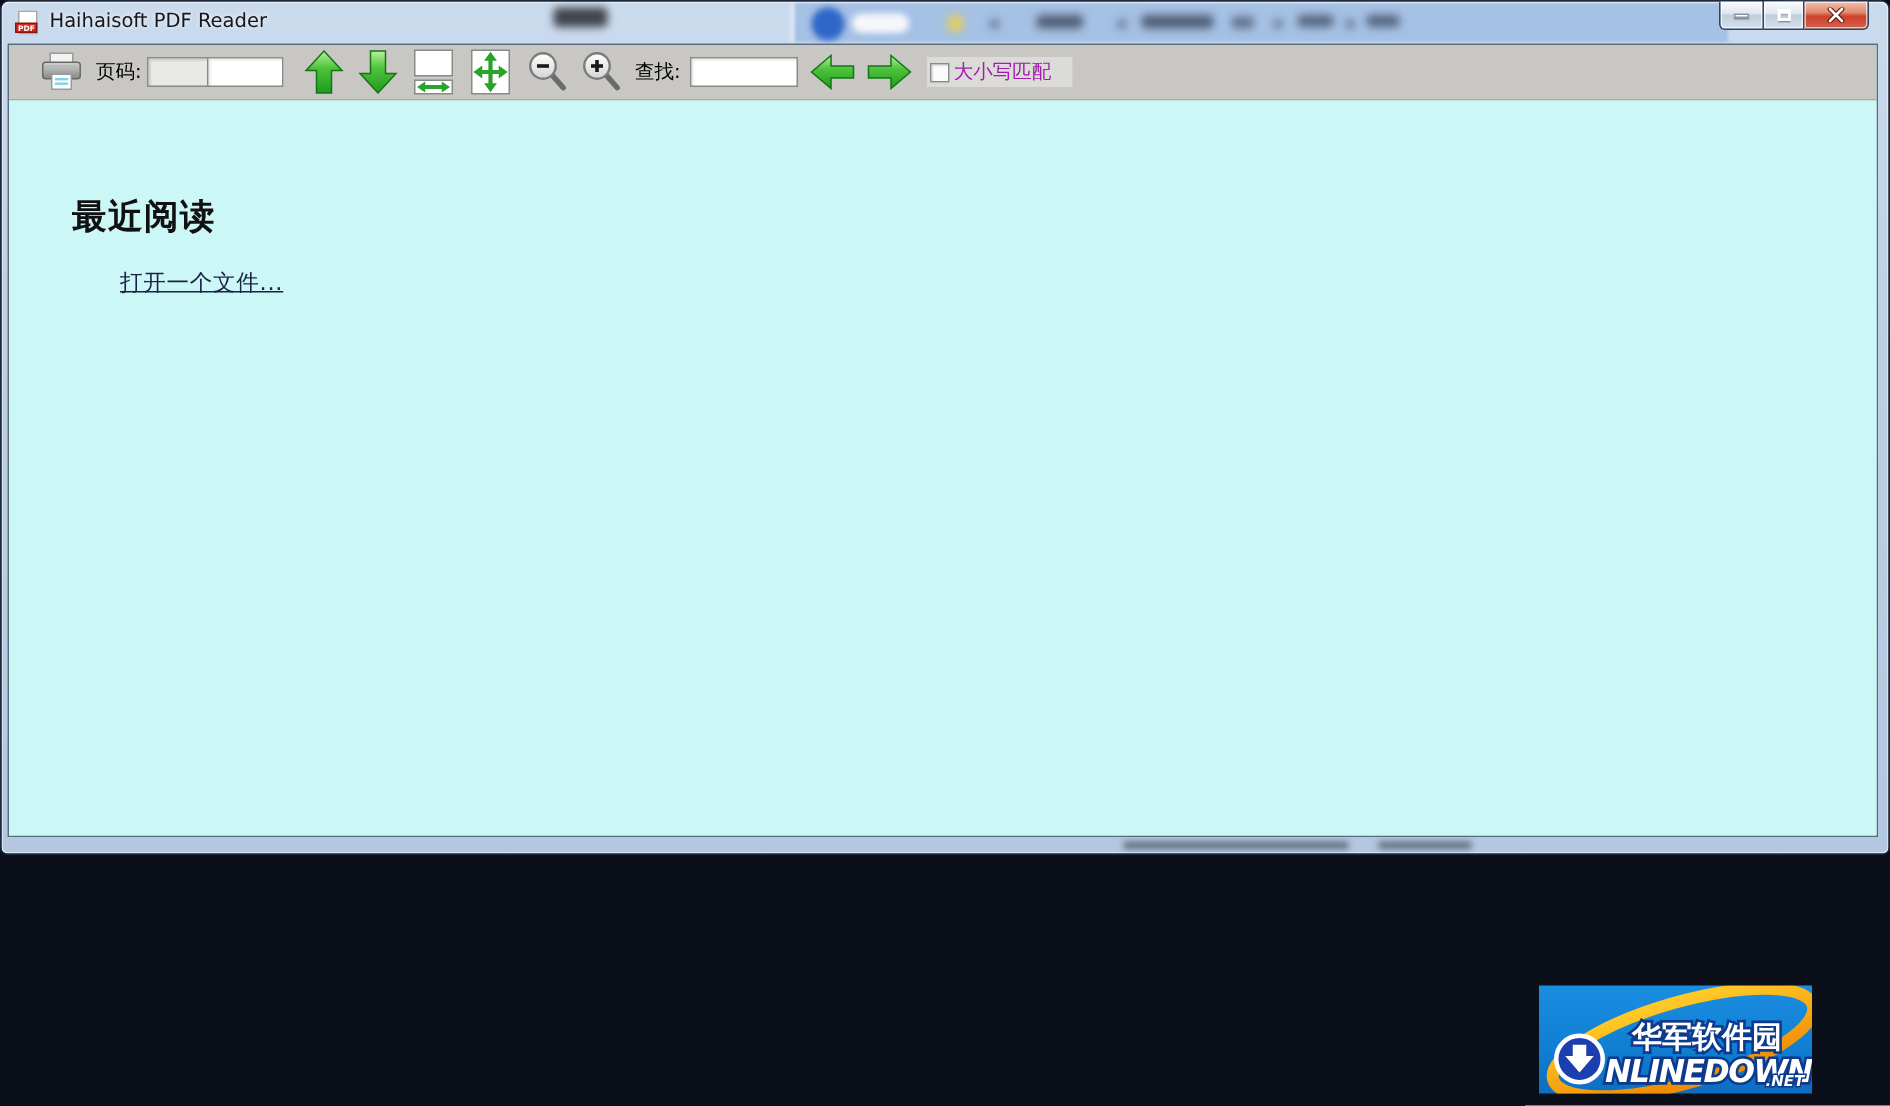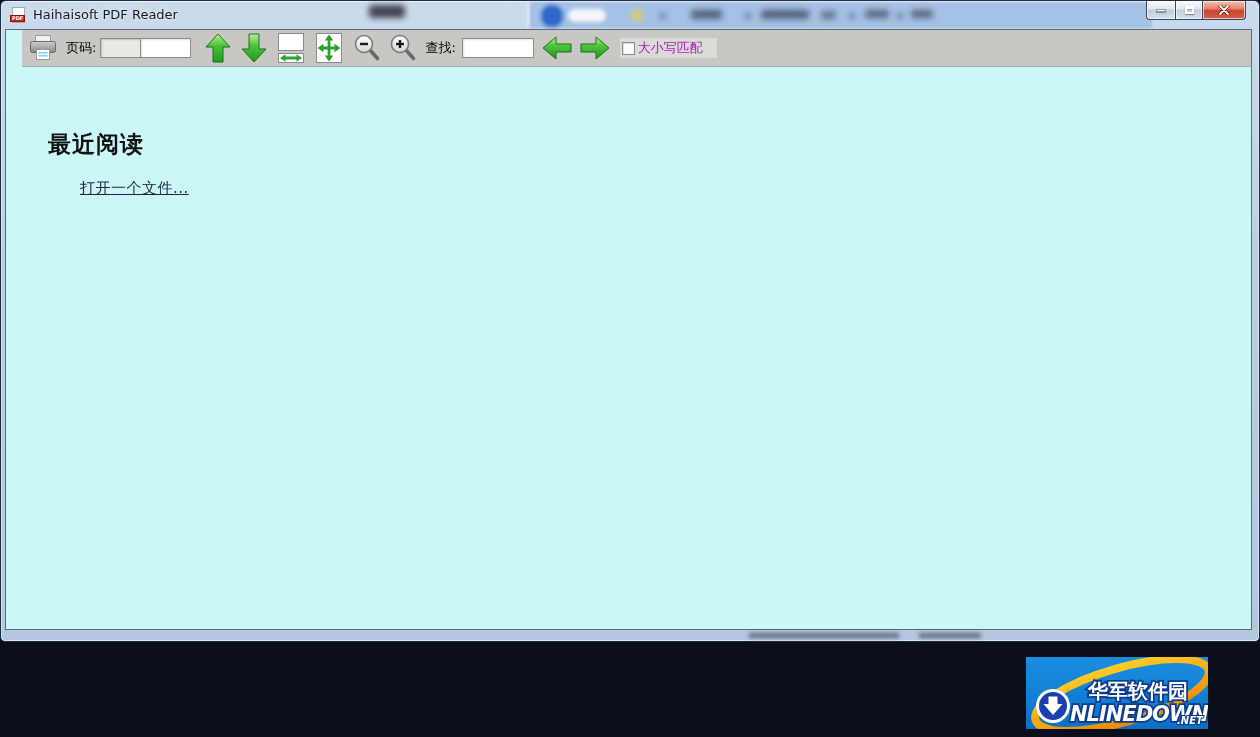--- a/index.html
+++ b/index.html
@@ -4,21 +4,21 @@
 <style>
   * { box-sizing: border-box; margin: 0; padding: 0; }
   html,body { width:1260px; height:737px; }
   body {
     background:#0b0f1a;
     font-family:"DejaVu Sans","Liberation Sans",sans-serif;
     overflow:hidden; position:relative;
   }
   
   .window {
-    position:absolute; left:0; top:0; width:1260px; height:642px;
+    position:absolute; left:0; top:0; width:1260px; height:570px;
     border:1px solid #1c2a40; border-radius:6px 6px 5px 5px;
     background:linear-gradient(180deg,#cbdbee 0%,#bccfe4 40%,#b3c8df 100%);
     box-shadow: inset 0 1px 0 rgba(255,255,255,.65),
                 inset 1px 0 0 rgba(255,255,255,.45),
                 inset -1px 0 0 rgba(255,255,255,.45),
                 inset 0 -1px 0 rgba(255,255,255,.55);
   }
   
   .titlebar { position:absolute; left:0; top:0; right:0; height:28px; }
   .app-icon { position:absolute; left:9px; top:6px; width:17px; height:16px; }
@@ -79,22 +79,22 @@
     background:linear-gradient(180deg,#fcfcfe 0%,#f1f1f7 60%,#e5e6f1 100%);
     border-bottom:1px solid #9c9cae;
     display:flex; align-items:center; padding-left:6px;
     font-size:13px; color:#000;
   }
   .menu-item { padding:3px 10px; white-space:nowrap; cursor:default; }
   
   .toolbar {
     height:37px; flex:0 0 37px; background:#c9c7c3;
     border-bottom:1px solid #8fb5b5;
-    display:flex; align-items:center; padding-left:6px;
-    font-size:13px; color:#000;margin-left:16px;
+    display:flex; align-items:center; padding-left:20px;
+    font-size:13px; color:#000;
   }
   .tbtn { display:flex; align-items:center; justify-content:center; cursor:default; }
   .tlabel { white-space:nowrap; margin:0 4px 0 8px; }
   .page-box {
     width:40px; height:20px; background:#e9e9e5;
     border:1px solid #8a8a8a; border-right:none;
     box-shadow: inset 1px 1px 2px rgba(0,0,0,.18);
   }
   .page-box-total {
     width:51px; height:20px; background:#ffffff;

